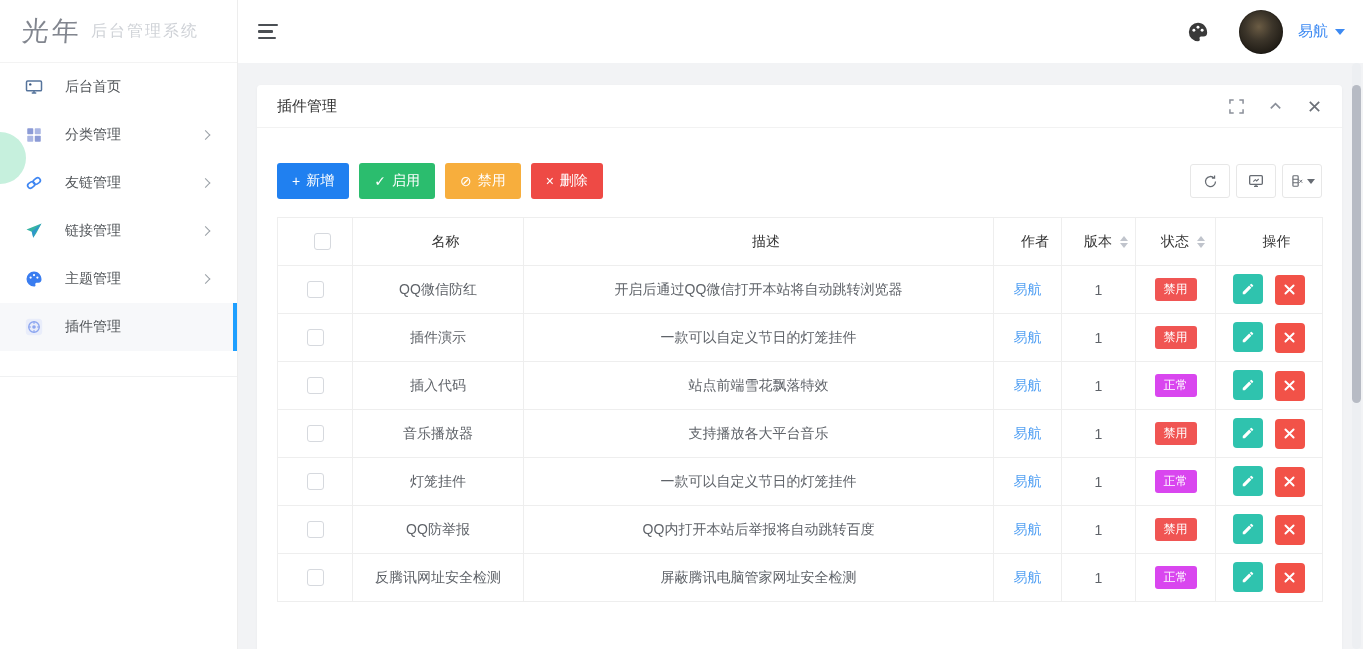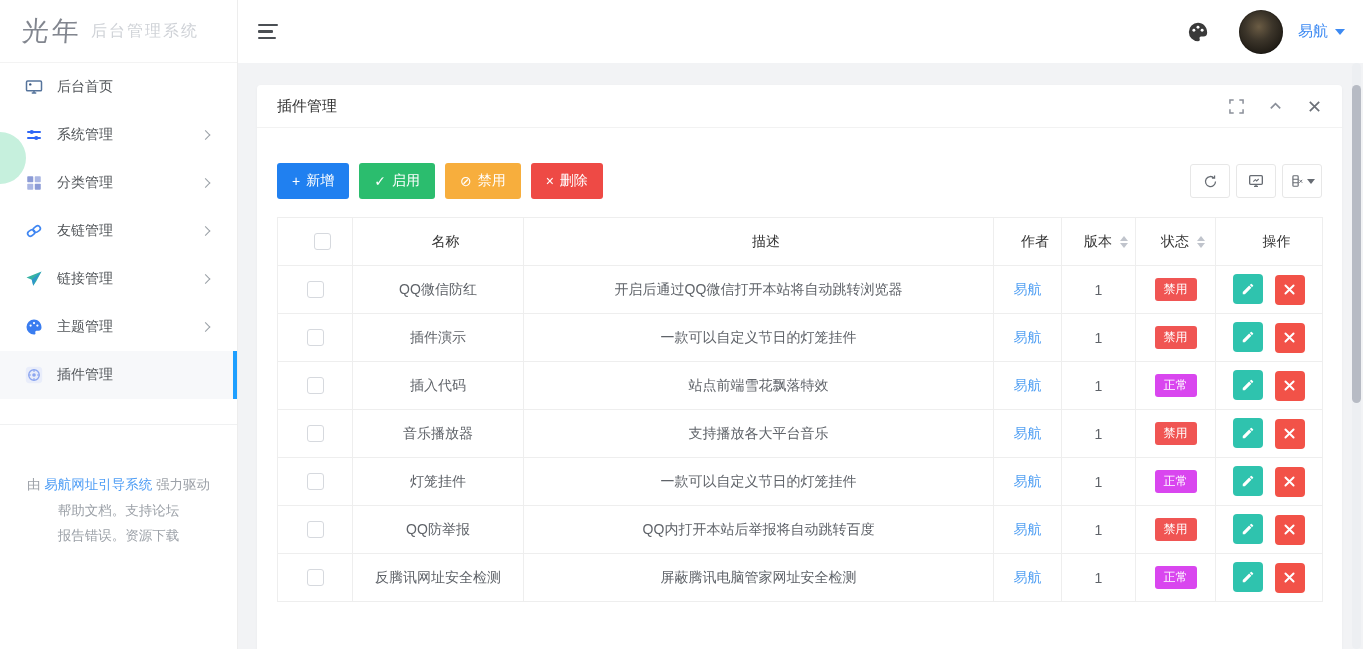--- a/index.html
+++ b/index.html
@@ -13,21 +13,21 @@
   .sidebar { position:absolute; left:0; top:0; width:238px; height:100%;
     background:#fff; border-right:1px solid #ededed; z-index:3; }
   .logo { height:63px; display:flex; align-items:center; padding-left:22px;
     border-bottom:1px solid #f3f3f3; }
   .logo-mark { font-size:27px; color:#82868f; letter-spacing:3px; font-weight:400;
     transform:skewX(-4deg); }
   .logo-suffix { font-size:16px; color:#cfd2d7; margin-left:9px; letter-spacing:2px; }
   .menu-item { position:relative; height:48px; display:flex; align-items:center;
     padding-left:25px; cursor:pointer; }
   .menu-item .mi-icon { width:18px; height:18px; margin-right:14px; flex:0 0 18px; }
-  .menu-item .mi-label { font-size:14px; color:#515559; }
+  .menu-item .mi-label { font-size:14px; color:#515559;margin-left:8px; }
   .menu-item.active { background:#f7f8fa; }
   .menu-item.active::after { content:""; position:absolute; right:0; top:0; bottom:0;
     width:4px; background:#1e9fff; }
   .chev-right { position:absolute; right:28px; top:50%; width:7px; height:7px;
     border-top:1px solid #9aa0a6; border-right:1px solid #9aa0a6;
     transform:translateY(-50%) rotate(45deg); }
   .menu-divider { border-top:1px solid #f0f1f2; margin-top:25px; }
   .side-footer { margin-top:47px; text-align:center; font-size:13.5px;
     color:#9ca1a8; line-height:25.5px; }
   .side-footer a { color:#4e9df5; text-decoration:none; }
@@ -118,31 +118,20 @@
     <span class="mi-icon">
       <svg viewBox="0 0 24 24" width="18" height="18">
           <rect x="2" y="4" width="20" height="13" rx="1.5" fill="none" stroke="#56749c" stroke-width="2"></rect>
           <circle cx="7" cy="8.5" r="1.6" fill="#3a567e"></circle>
           <path d="M9 20h6M12 17v3" stroke="#56749c" stroke-width="2"></path>
         </svg>
     </span>
     <span class="mi-label">后台首页</span>
   </div>
 
-  <div class="menu-item">
-    <span class="mi-icon">
-      <svg viewBox="0 0 24 24" width="18" height="18">
-          <path d="M3 8h18M3 16h18" stroke="#2e66f6" stroke-width="2.4"></path>
-          <circle cx="9" cy="8" r="2.8" fill="#2e66f6"></circle>
-          <circle cx="15" cy="16" r="2.8" fill="#2e66f6"></circle>
-        </svg>
-    </span>
-    <span class="mi-label">系统管理</span>
-    <i class="chev-right"></i>
-  </div>
 
   <div class="menu-item">
     <span class="mi-icon">
       <svg viewBox="0 0 24 24" width="18" height="18">
           <rect x="3" y="3" width="8" height="8" rx="1" fill="#8c9bd6"></rect>
           <rect x="13" y="3" width="8" height="8" rx="1" fill="#aab6e3"></rect>
           <rect x="3" y="13" width="8" height="8" rx="1" fill="#aab6e3"></rect>
           <rect x="13" y="13" width="8" height="8" rx="1" fill="#8c9bd6"></rect>
         </svg>
     </span>
@@ -195,25 +184,20 @@
           <circle cx="12" cy="12" r="2.4" fill="#8ca6f0"></circle>
           <path d="M12 5v3M12 16v3M5 12h3M16 12h3" stroke="#8ca6f0" stroke-width="1.4"></path>
         </svg>
     </span>
     <span class="mi-label">插件管理</span>
   </div>
 
 
   <div class="menu-divider"></div>
 
-  <div class="side-footer">
-    <div><span>由 </span><a>易航网址引导系统</a><span> 强力驱动</span></div>
-    <div><a style="color:#9ca1a8">帮助文档</a><span>。</span><a style="color:#9ca1a8">支持论坛</a></div>
-    <div><a style="color:#9ca1a8">报告错误</a><span>。</span><a style="color:#9ca1a8">资源下载</a></div>
-  </div>
 </div>
 
 <div class="blob"></div>
 
 <div class="topbar">
   <div class="hamburger">
       <i></i>
       <i></i>
       <i></i>
     </div>

